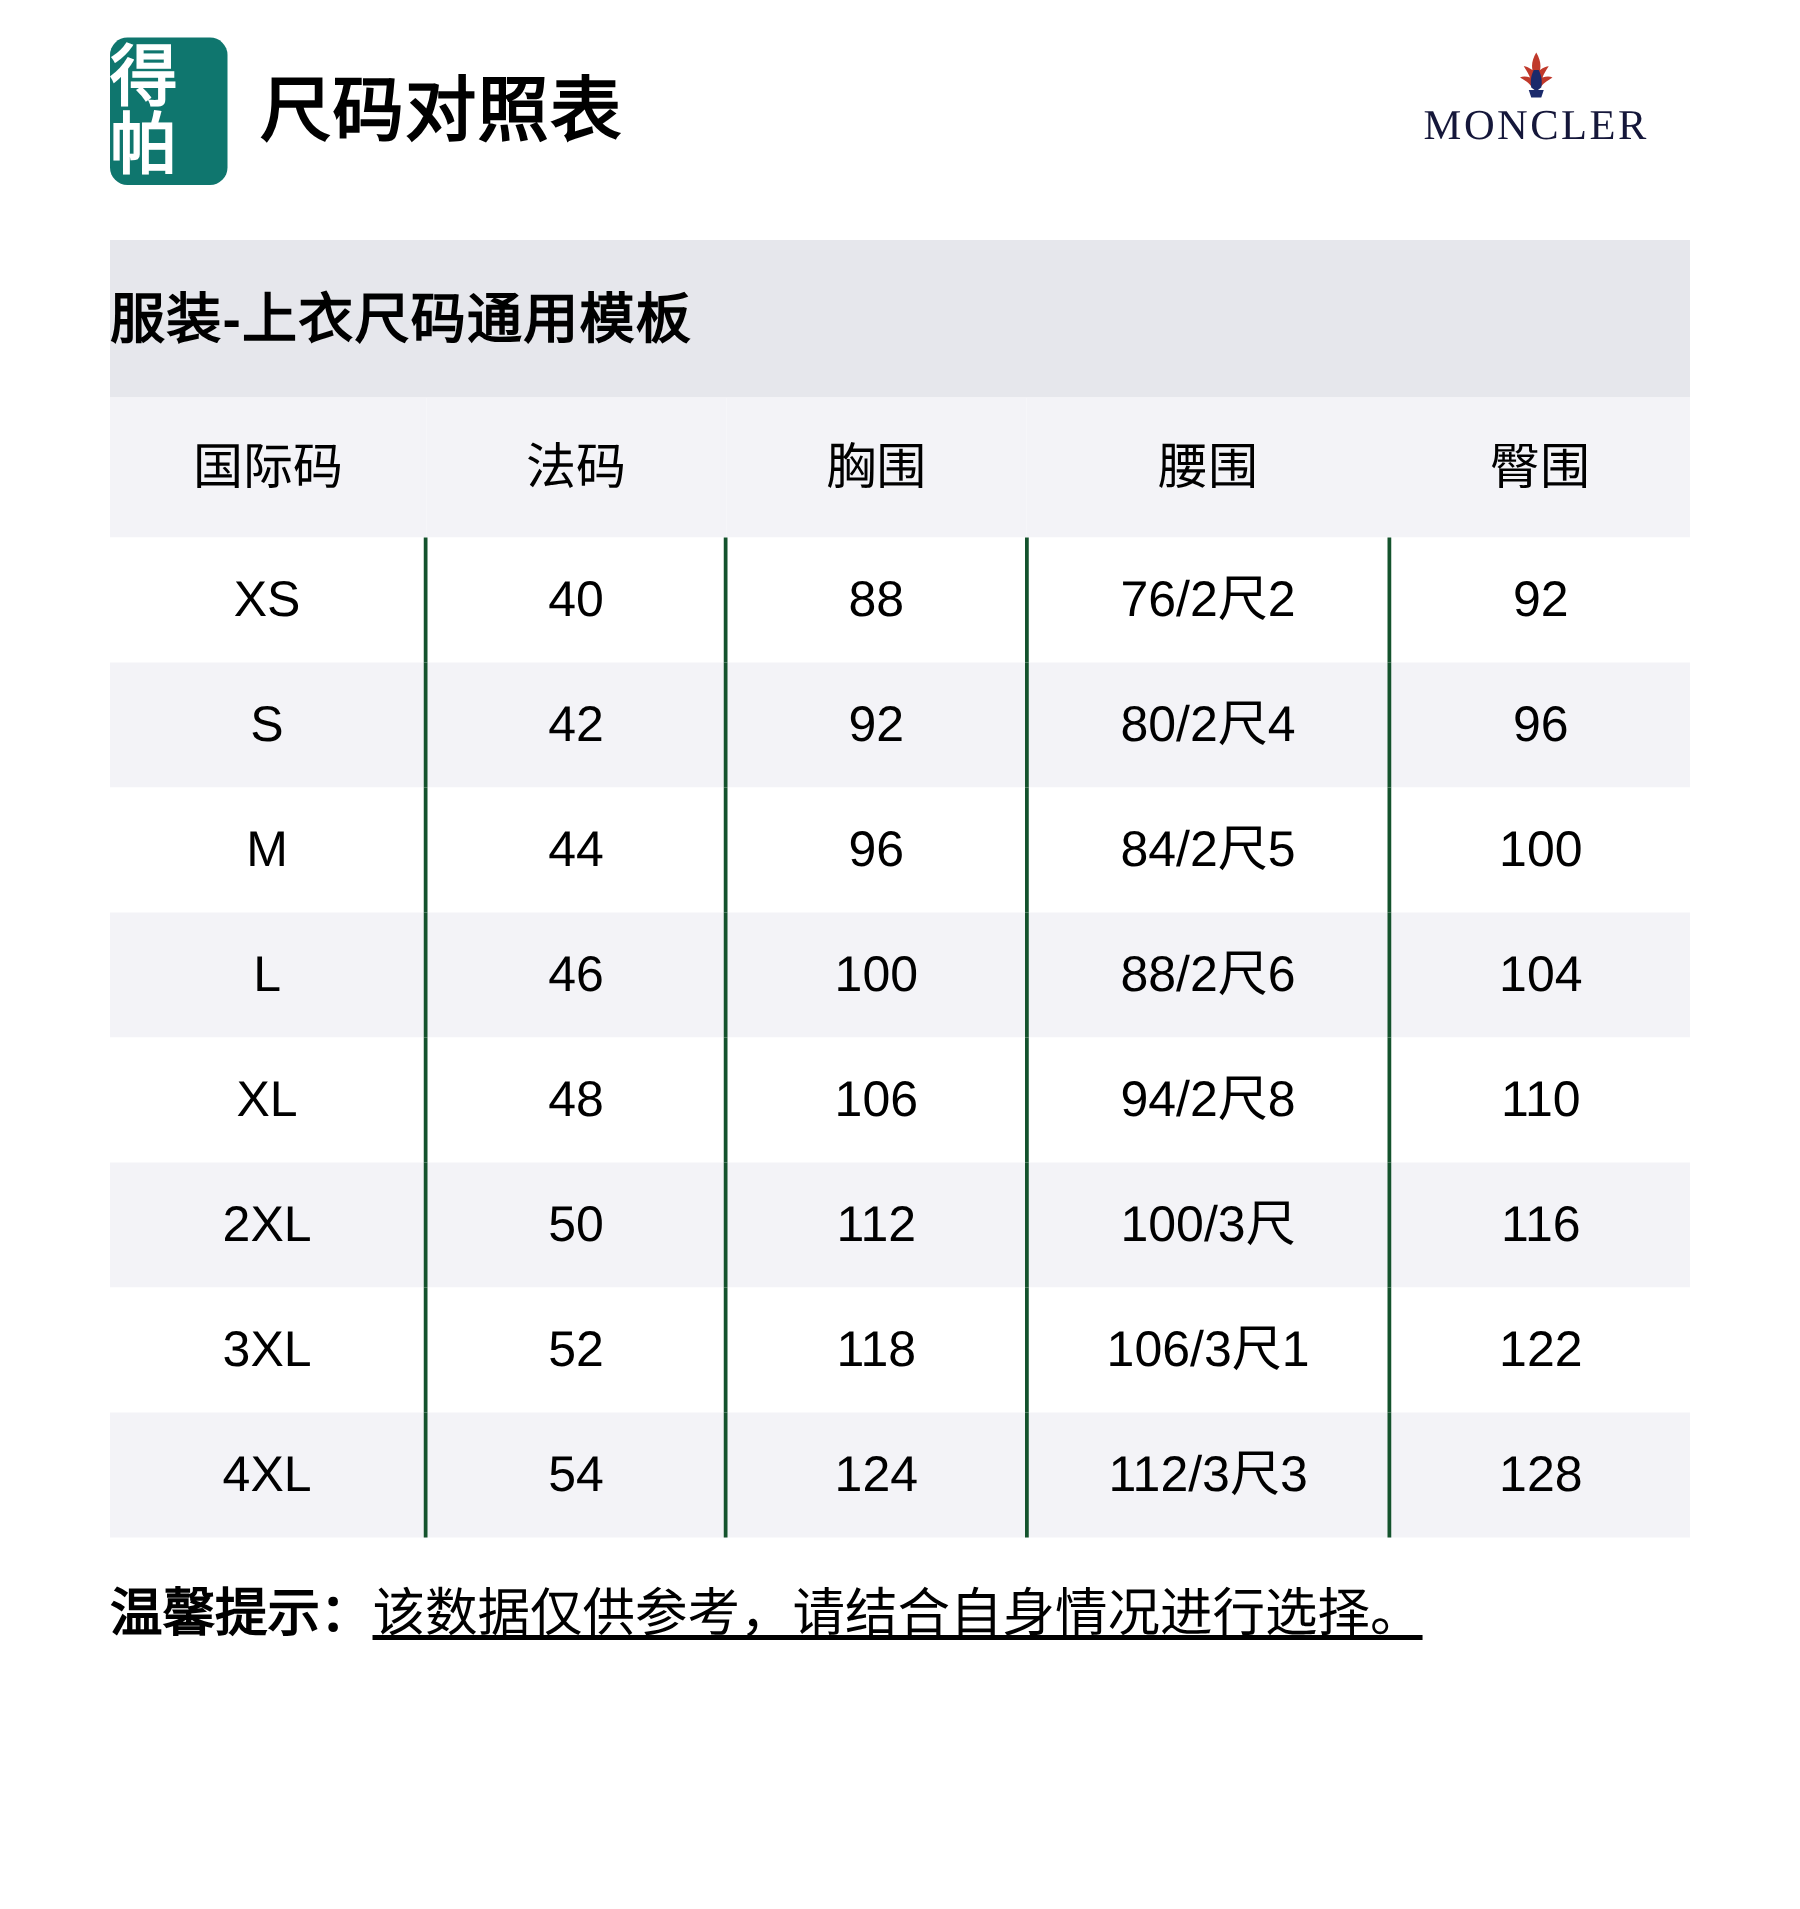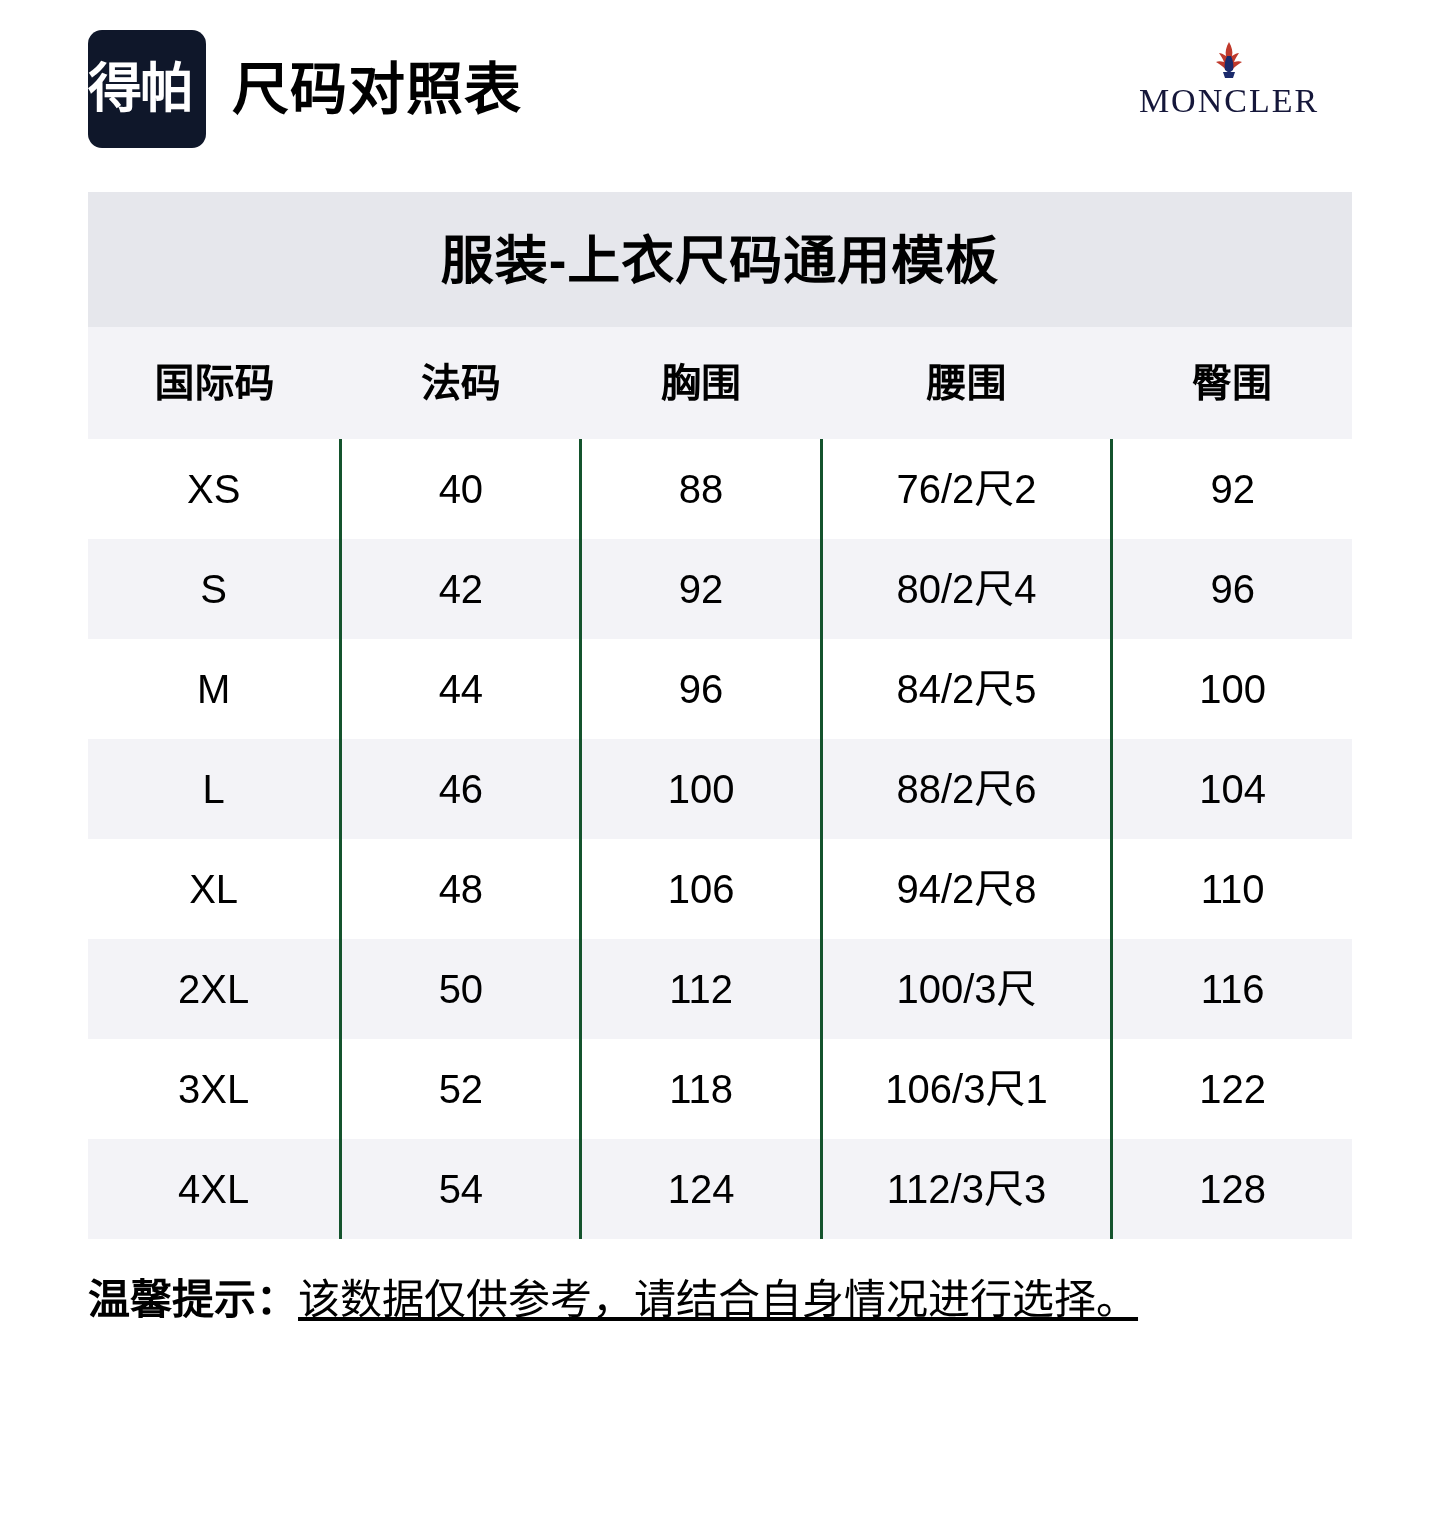--- a/index.html
+++ b/index.html
@@ -24,23 +24,23 @@
   
   .header {
     display: flex;
     align-items: center;
     padding: 28px 88px 0 88px;
     height: 150px;
     box-sizing: border-box;
     position: relative;
   }
   .brand-badge {
-    width: 118px;
+    width: 94px;
     height: 118px;
-    background: #0f172a;
+    background: #0f766e;
     border-radius: 14px;
     display: flex;
     align-items: center;
     justify-content: flex-start;
     flex: 0 0 auto;
   }
   .brand-badge-text {
     color: #ffffff;
     font-size: 54px;
     font-weight: 700;
@@ -77,22 +77,22 @@
     font-weight: 400;
   }
 
   
   .table-wrap {
     margin: 42px 88px 0 88px;
     width: 1264px;
   }
   .table-caption {
     background: #e6e7ec;
-    text-align: center;
-    font-size: 53px;
+    text-align: left;
+    font-size: 44px;
     font-weight: 700;
     padding: 42px 0 40px 0;
     line-height: 1;
     letter-spacing: 1px;
   }
   table.size-table {
     width: 100%;
     border-collapse: collapse;
     table-layout: fixed;
   }
@@ -102,21 +102,21 @@
     font-size: 40px;
     font-weight: 400;
     line-height: 1;
     height: 100px;
     padding: 0;
     border: 0;
   }
   table.size-table thead th {
     background: #f3f3f7;
     height: 112px;
-    font-weight: 700;
+    font-weight: 400;
   }
   table.size-table tbody tr:nth-child(odd) td {
     background: #ffffff;
   }
   table.size-table tbody tr:nth-child(even) td {
     background: #f3f3f7;
   }
   
   table.size-table tbody td {
     border-left: 3px solid #ffffff;

